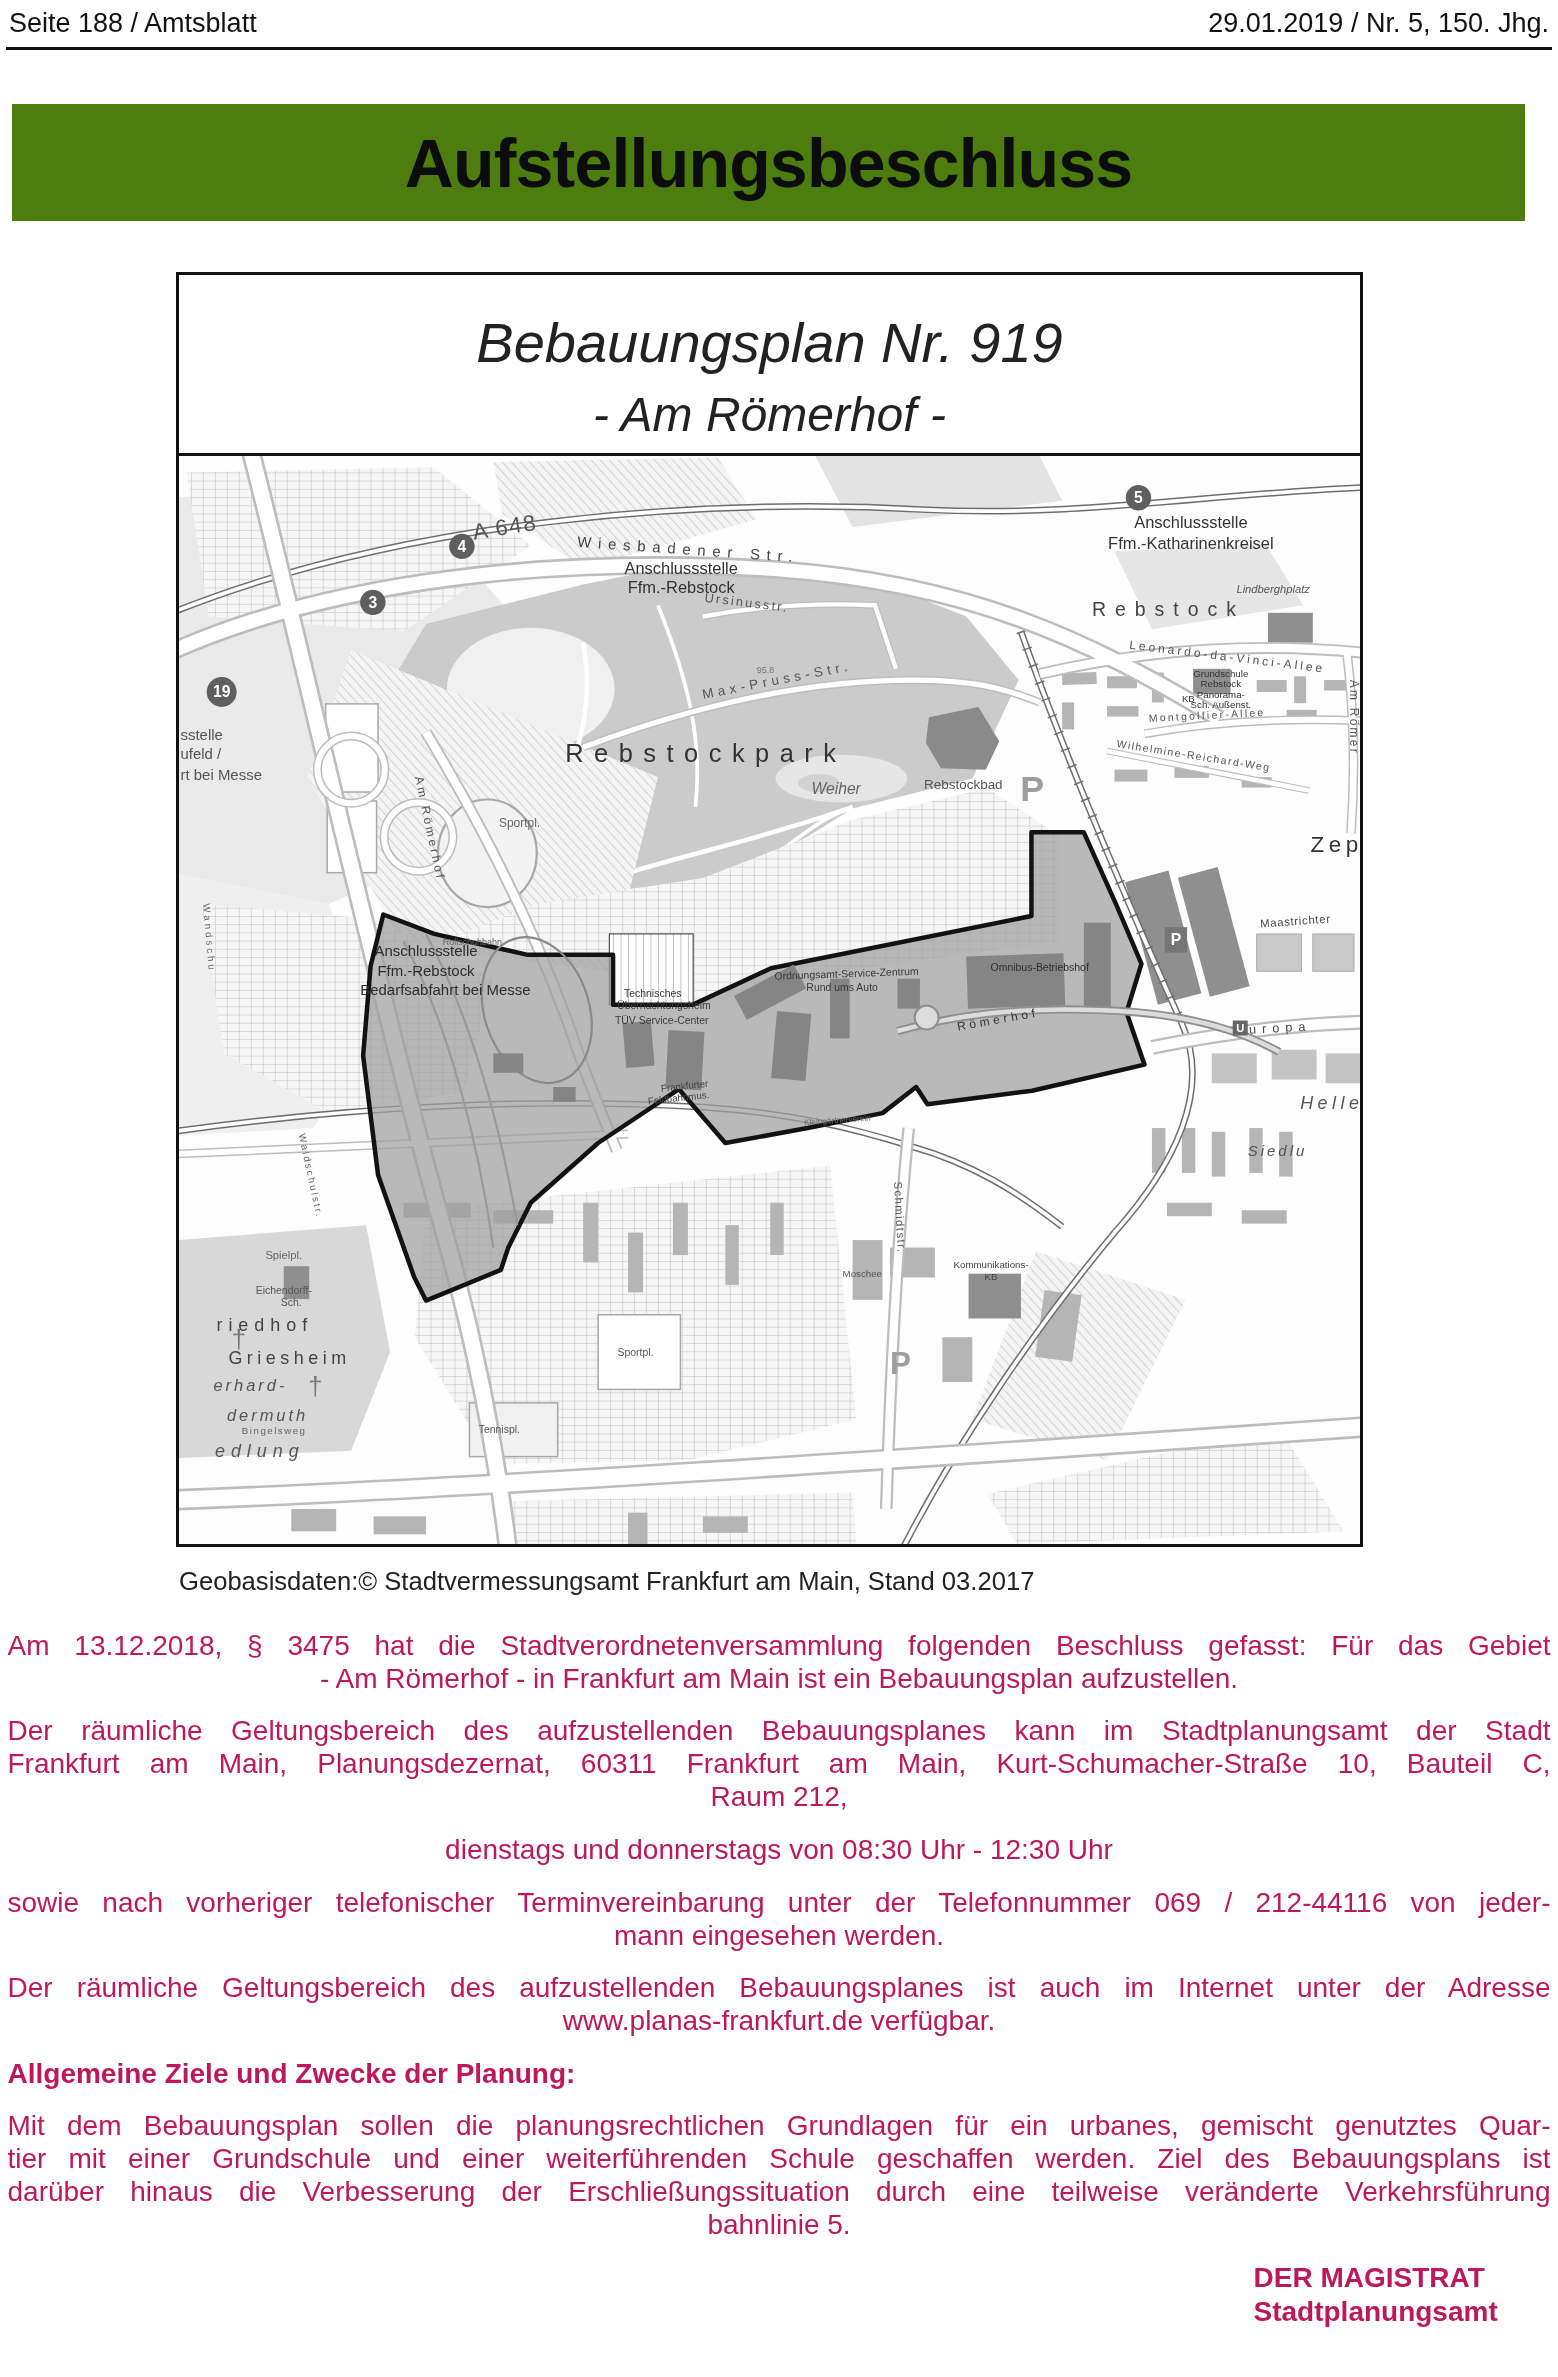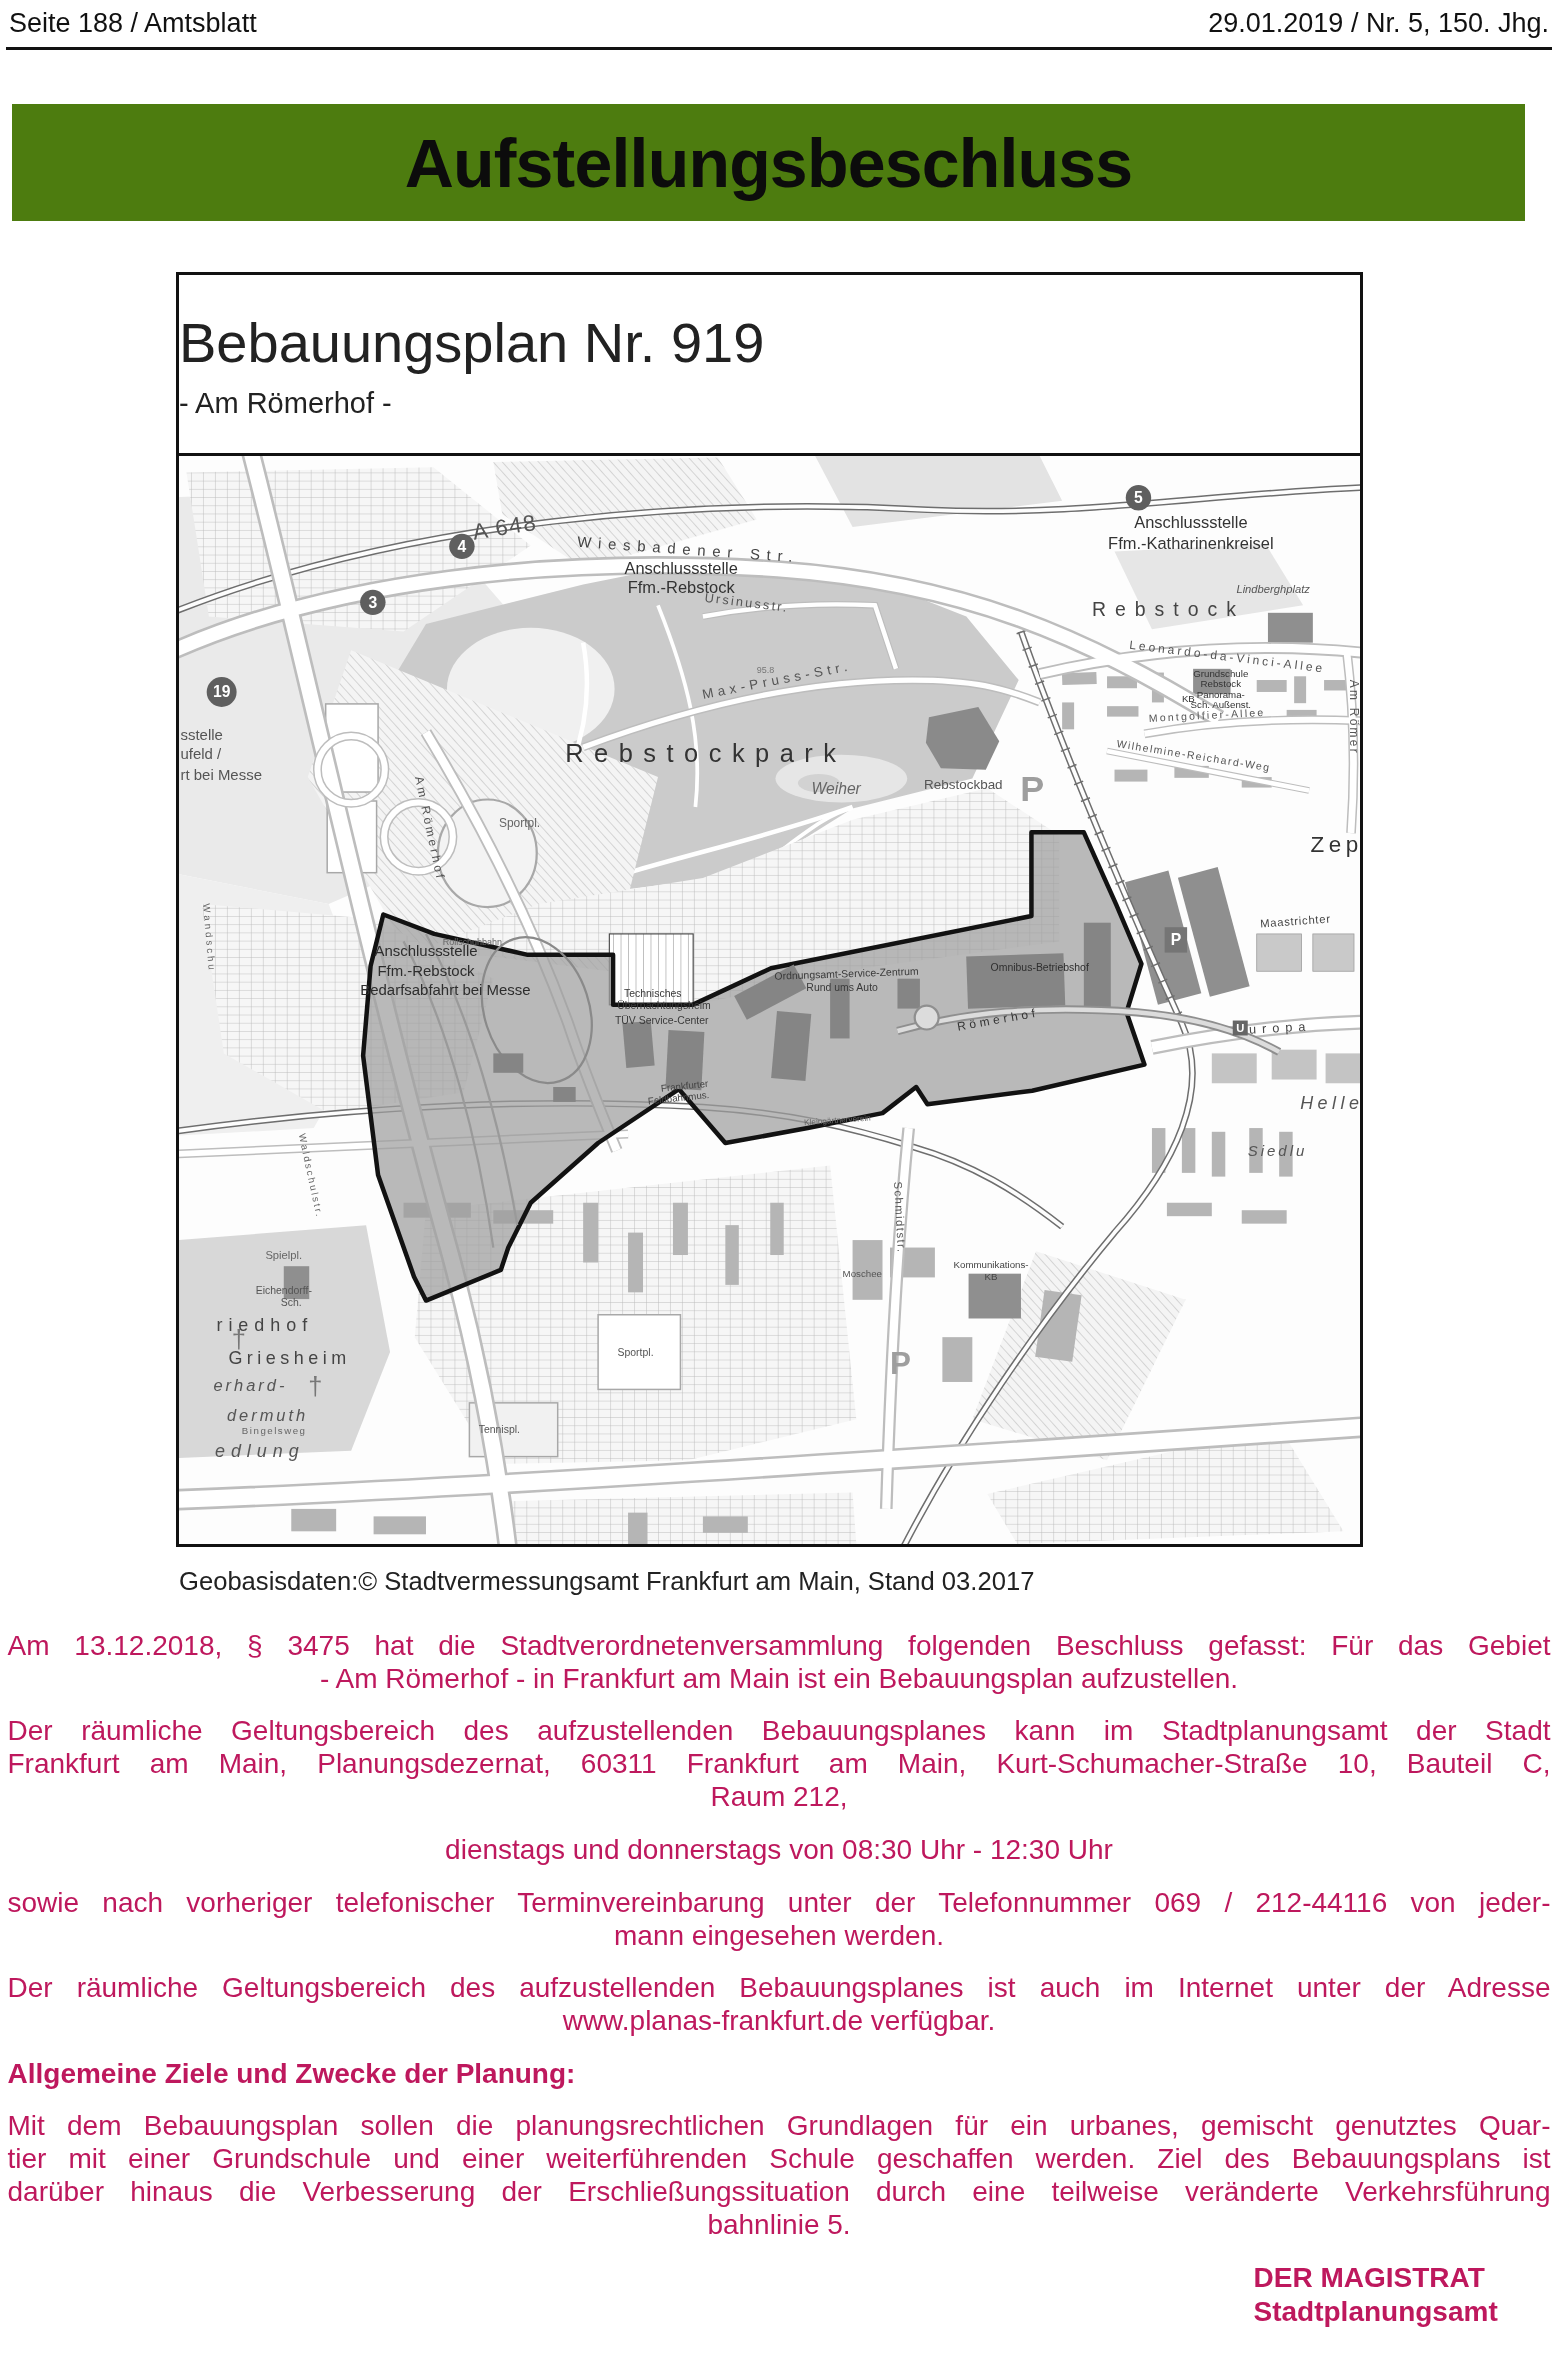--- a/index.html
+++ b/index.html
@@ -10,23 +10,23 @@
   
   .header{display:flex;justify-content:space-between;align-items:flex-end;
     padding:7.5px 9px 0 9px;font-size:27px;line-height:30px;}
   .rule{height:3.8px;background:#111;margin:9px 6px 0 6px;}
   
   .banner{margin:54px 0 0 12px;width:1513px;height:117px;background:#4d7c0f;
     display:flex;align-items:center;justify-content:center;}
   .banner span{font-size:68px;font-weight:bold;letter-spacing:-0.8px;color:#0c0c0c;}
   
   .map-frame{margin:51px 0 0 176px;width:1187px;border:3.8px solid #111;box-sizing:border-box;background:#fff;}
-  .map-title{height:178px;border-bottom:3.8px solid #111;text-align:left;overflow:hidden;}
+  .map-title{height:178px;border-bottom:3.8px solid #111;text-align:center;overflow:hidden;font-style:italic;}
   .map-title .t1{font-size:56px;font-weight:400;margin-top:35px;color:#222;}
-  .map-title .t2{font-size:29px;font-weight:400;margin-top:12px;color:#222;}
+  .map-title .t2{font-size:48px;font-weight:400;margin-top:12px;color:#222;}
   .map-body{height:1088px;position:relative;overflow:hidden;}
   .map-body svg{display:block;width:100%;height:100%;}
   .map-caption{margin:19.6px 0 0 179px;font-size:25.6px;color:#222;}
   
   .doc{margin:33px 7.5px 0 7.5px;font-size:28px;line-height:33px;color:#be185d;}
   .doc .par{margin:0 0 19.6px 0;}
   .jline{text-align:justify;text-align-last:justify;}
   .lline{text-align:center;}
   .doc .heading{font-weight:bold;margin:0 0 19.6px 0;}
   .signature{margin:9px 0 0 1246px;font-weight:bold;line-height:34px;}

